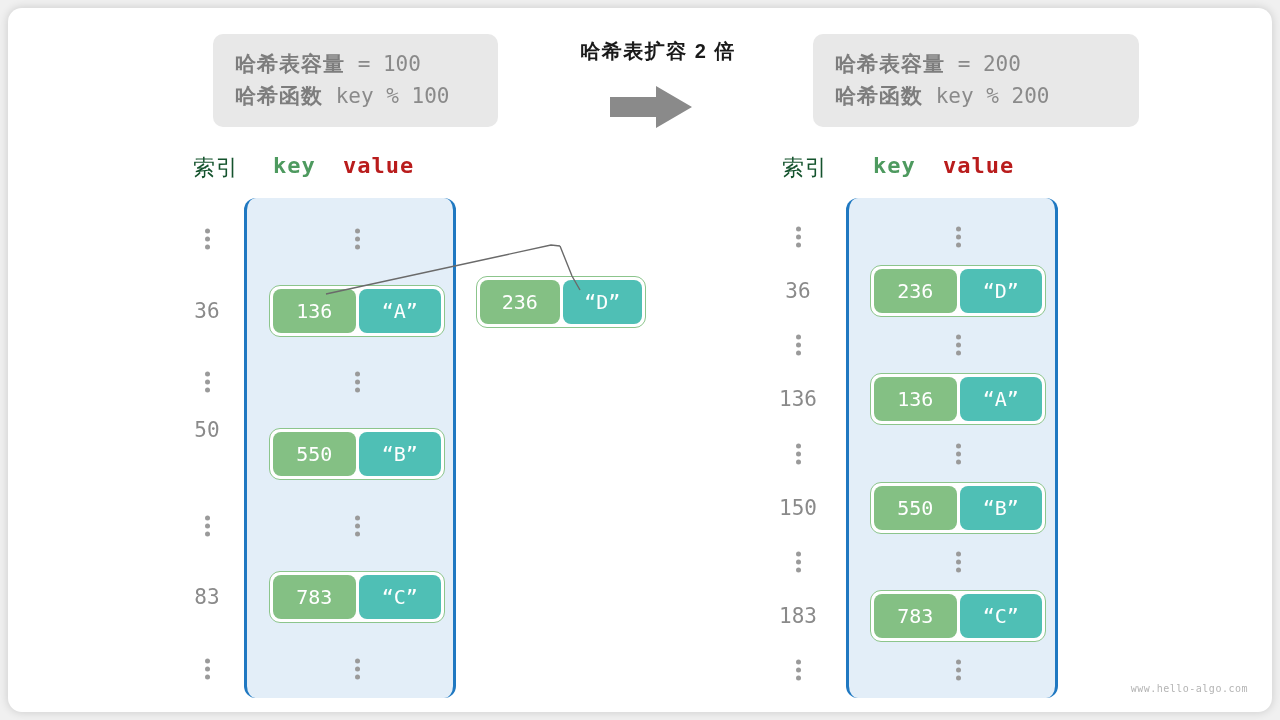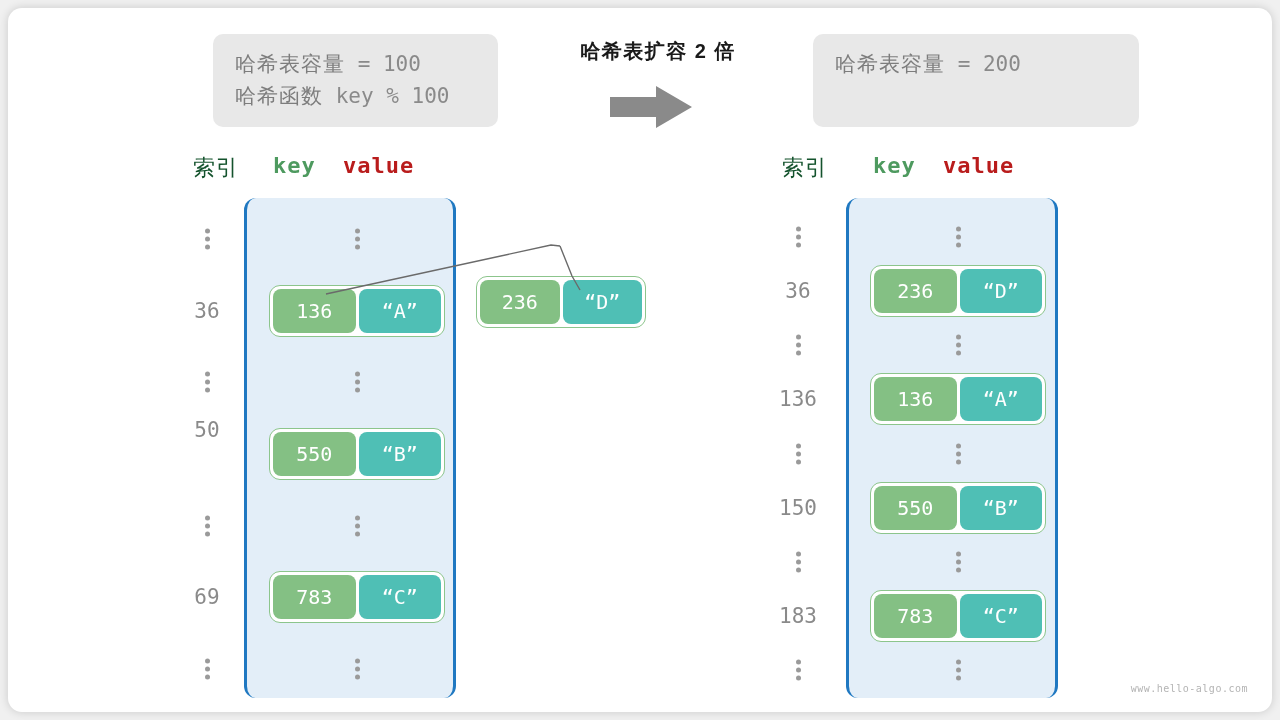--- a/index.html
+++ b/index.html
@@ -36,21 +36,21 @@
   }
   .info-line {
     font-family: "DejaVu Sans Mono", "Liberation Mono", monospace;
     font-size: 21px;
     line-height: 32px;
     color: #8a8a8a;
     white-space: pre;
   }
   .info-line b {
     font-family: "Liberation Sans", "DejaVu Sans", sans-serif;
-    font-weight: normal;
+    font-weight: bold;
     color: #7d7d7d;
     letter-spacing: 1px;
   }
   #info-left  { left: 205px; top: 26px; width: 285px; height: 93px; }
   #info-right { left: 805px; top: 26px; width: 326px; height: 93px; }
 
   
   #center-title {
     position: absolute;
     left: 520px;
@@ -188,20 +188,21 @@
     <div class="info-line"><b>哈希函数</b><span> key % 100</span></div>
   </div>
 
   <div id="center-title">哈希表扩容 2 倍</div>
   <svg id="arrow" viewBox="0 0 82 42">
     <polygon points="0,11 46,11 46,0 82,21 46,42 46,31 0,31" fill="#8a8a8a"></polygon>
   </svg>
 
   <div class="info-box" id="info-right">
     <div class="info-line"><b>哈希表容量</b><span> = 200</span></div>
+    <div class="info-line"><b>哈希函数</b><span> key % 200</span></div>
   </div>
 
   <div class="col-head head-index" style="left:163px; top:145px; width:90px; text-align:center;">索引</div>
   <div class="col-head head-kv head-key" style="left:265px; top:145px;">key</div>
   <div class="col-head head-kv head-value" style="left:335px; top:145px;">value</div>
 
   <div class="col-head head-index" style="left:752px; top:145px; width:90px; text-align:center;">索引</div>
   <div class="col-head head-kv head-key" style="left:865px; top:145px;">key</div>
   <div class="col-head head-kv head-value" style="left:935px; top:145px;">value</div>
 
@@ -242,21 +243,21 @@
         <div class="vdots" style="left: 199px; top: 517.667px;">
           <i></i>
           <i></i>
           <i></i>
         </div>
         <div class="vdots" style="left: 349px; top: 517.667px;">
           <i></i>
           <i></i>
           <i></i>
         </div>
-        <div class="idx" style="left: 154px; top: 589.333px;">69</div>
+        <div class="idx" style="left: 154px; top: 589.333px;">83</div>
         <div class="pair" style="left: 261px; top: 589.333px; width: 176px;">
           <div class="k">783</div>
           <div class="v">“C”</div>
         </div>
         <div class="vdots" style="left: 199px; top: 661px;">
           <i></i>
           <i></i>
           <i></i>
         </div>
         <div class="vdots" style="left: 349px; top: 661px;">

